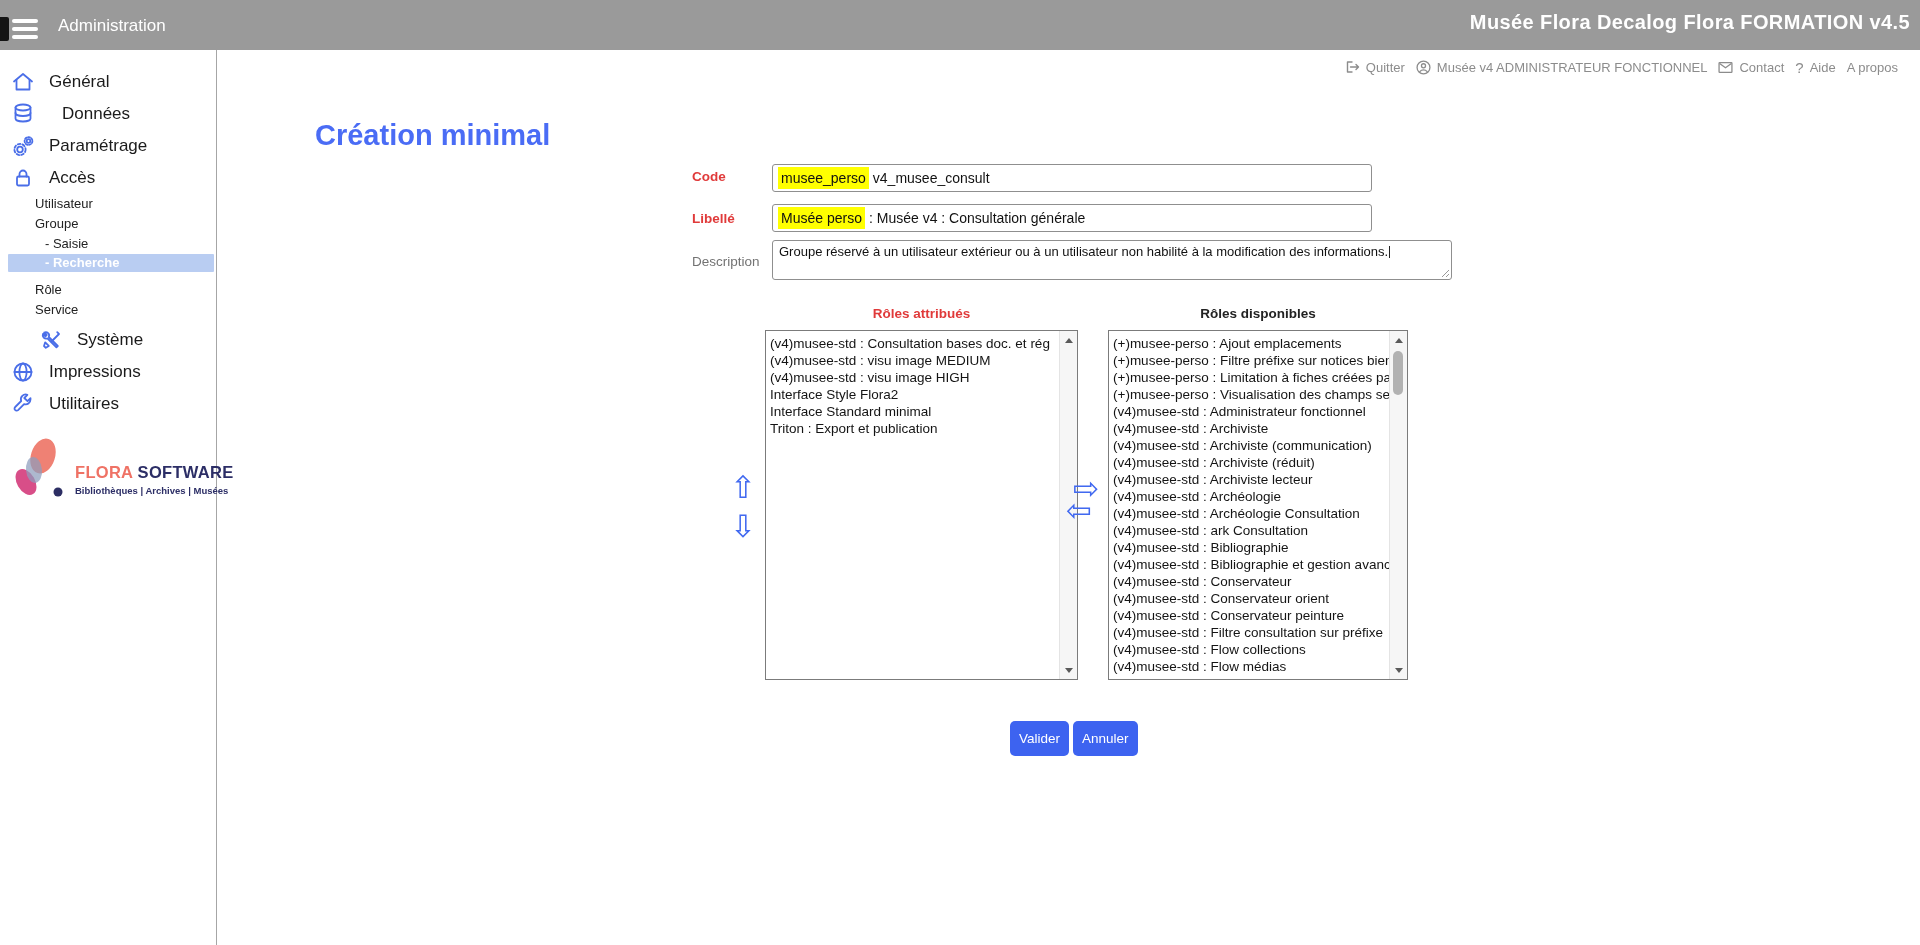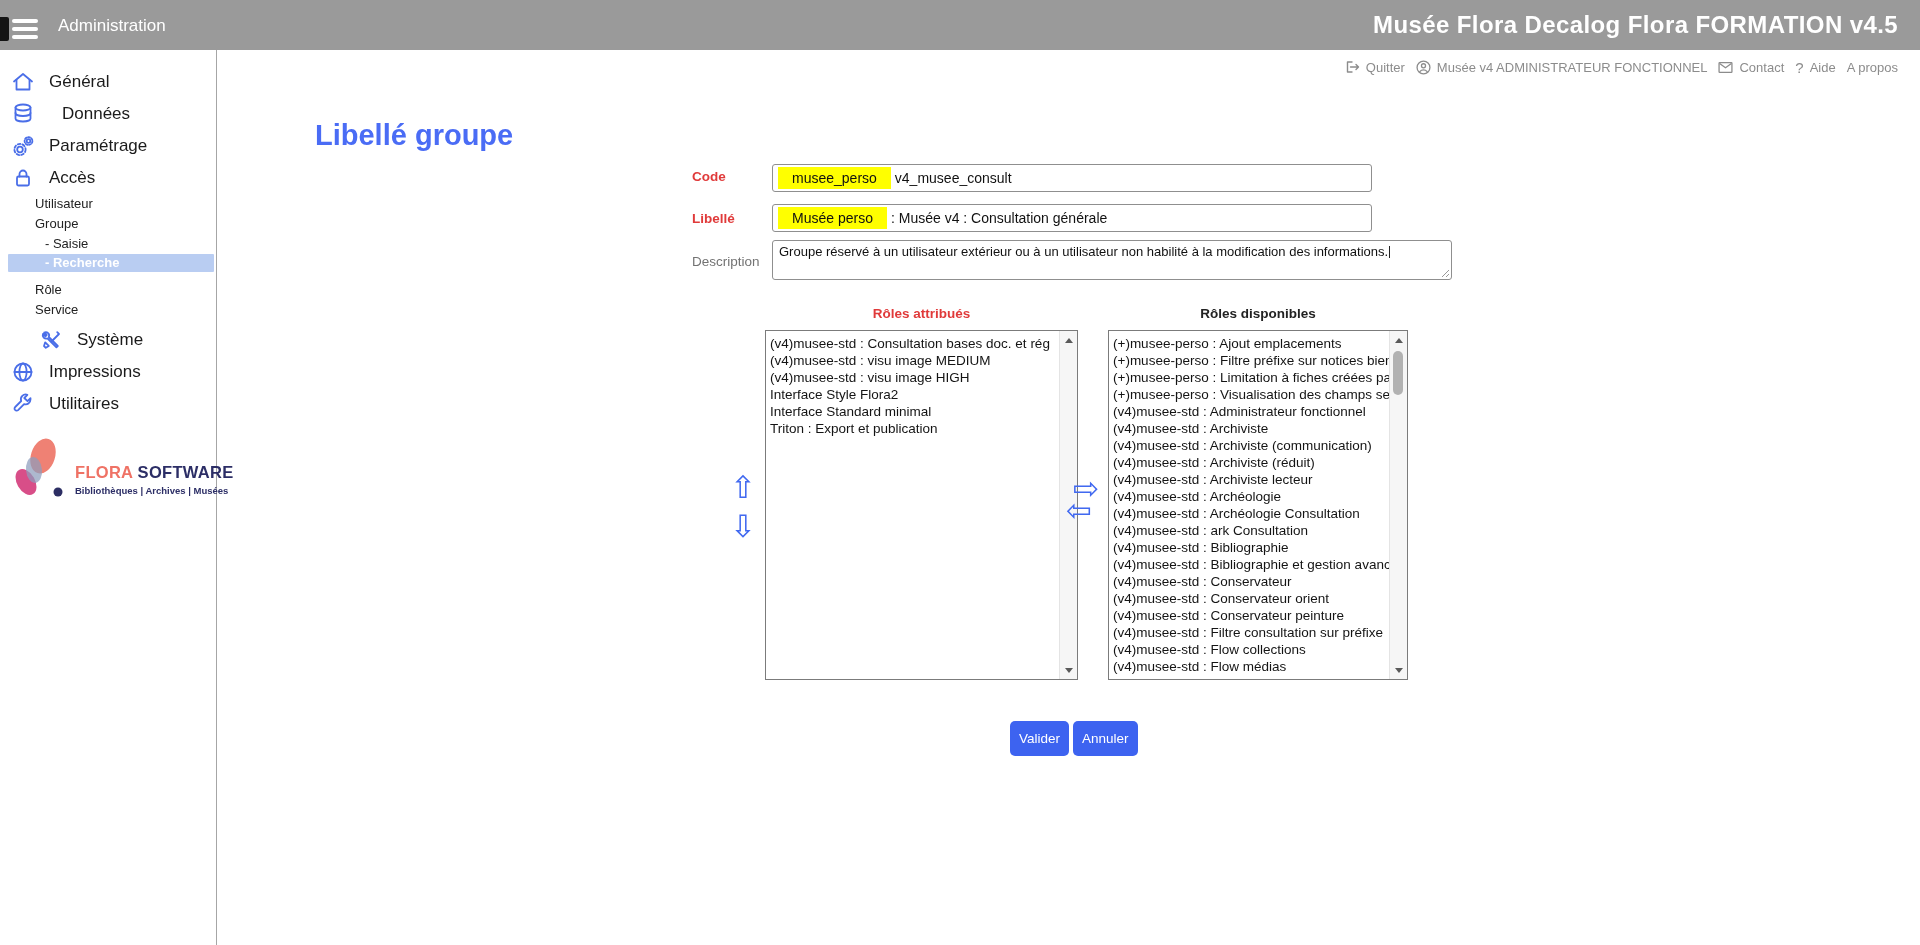--- a/index.html
+++ b/index.html
@@ -5,21 +5,21 @@
   html,body{margin:0;padding:0;background:#fff;}
   .screen{position:relative;width:1920px;height:945px;overflow:hidden;background:#fff;
           font-family:"Liberation Sans",sans-serif;}
 
   
   .topbar{position:absolute;left:0;top:0;width:100%;height:50px;background:#9a9a9a;}
   .black-nub{position:absolute;left:0;top:17px;width:9px;height:24px;background:#141414;border-radius:0 2px 2px 0;}
   .hamburger{position:absolute;left:12px;top:19px;width:26px;cursor:pointer;}
   .hamburger span{display:block;height:4px;background:#fff;border-radius:2px;margin-bottom:4px;}
   .topbar-title{position:absolute;left:58px;top:16px;font-size:17px;color:#fff;}
-  .app-title{position:absolute;right:22px;top:11px;font-size:24px;font-weight:700;color:#fff;letter-spacing:.4px;}
+  .app-title{position:absolute;right:10px;top:11px;font-size:20px;font-weight:700;color:#fff;letter-spacing:.4px;}
 
   
   .linksbar{position:absolute;top:50px;left:220px;right:0;height:34px;display:flex;justify-content:flex-end;
             align-items:center;gap:11px;padding-right:22px;color:#8c8c8c;font-size:13px;}
   .hlink{display:flex;align-items:center;gap:6px;cursor:pointer;white-space:nowrap;}
   .hlink svg{display:block;}
   .q-icon{font-size:15px;line-height:1;}
 
   
   .sidebar{position:absolute;top:50px;left:0;bottom:0;width:217px;box-sizing:border-box;
@@ -45,21 +45,21 @@
   .page-title{position:absolute;left:315px;top:100px;font-size:29px;color:#4a6cf5;}
   .lbl{position:absolute;left:692px;font-size:13.5px;font-weight:700;color:#e03a3a;white-space:nowrap;}
   #lbl-code{top:169px;}
   #lbl-libelle{top:211px;}
   #lbl-desc{top:254px;color:#737373;font-weight:400;}
   .text-input{position:absolute;left:772px;width:600px;height:28px;box-sizing:border-box;background:#fff;
               border:1px solid #8f8f8f;border-radius:3px;display:flex;align-items:center;
               padding:0 5px;font-size:14px;color:#111;white-space:pre;}
   #input-code{top:164px;}
   #input-libelle{top:204px;}
-  .hl{background:#ffff00;padding:3px 14px;}
+  .hl{background:#ffff00;padding:3px 3px;}
   .rest{margin-left:4px;}
   .desc-box{position:absolute;left:772px;top:240px;width:680px;height:40px;box-sizing:border-box;background:#fff;
             border:1px solid #8f8f8f;border-radius:3px;padding:3px 6px;font-size:13px;line-height:16px;color:#111;}
   .caret{display:inline-block;width:0;border-left:1px solid #222;height:12px;vertical-align:-2px;margin-left:1px;}
   .resize-grip{position:absolute;right:1px;bottom:1px;}
 
   .list-title{position:absolute;top:306px;font-size:13.5px;font-weight:700;text-align:center;}
   #title-attr{left:765px;width:313px;color:#e03a3a;}
   #title-avail{left:1108px;width:300px;color:#222;}
 
@@ -221,21 +221,21 @@
         <div class="brand">
           <span class="coral">FLORA</span>
           <span class="navy">SOFTWARE</span>
         </div>
         <div class="tagline">Bibliothèques | Archives | Musées</div>
       </div>
     </div>
   </aside>
 
   <main>
-    <h1 class="page-title">Libellé groupe</h1>
+    <h1 class="page-title">Création minimal</h1>
 
     <label class="lbl" id="lbl-code">Code</label>
     <div class="text-input" id="input-code">
       <span class="hl">musee_perso</span>
       <span class="rest">v4_musee_consult</span>
     </div>
 
     <label class="lbl" id="lbl-libelle">Libellé</label>
     <div class="text-input" id="input-libelle">
       <span class="hl">Musée perso</span>

